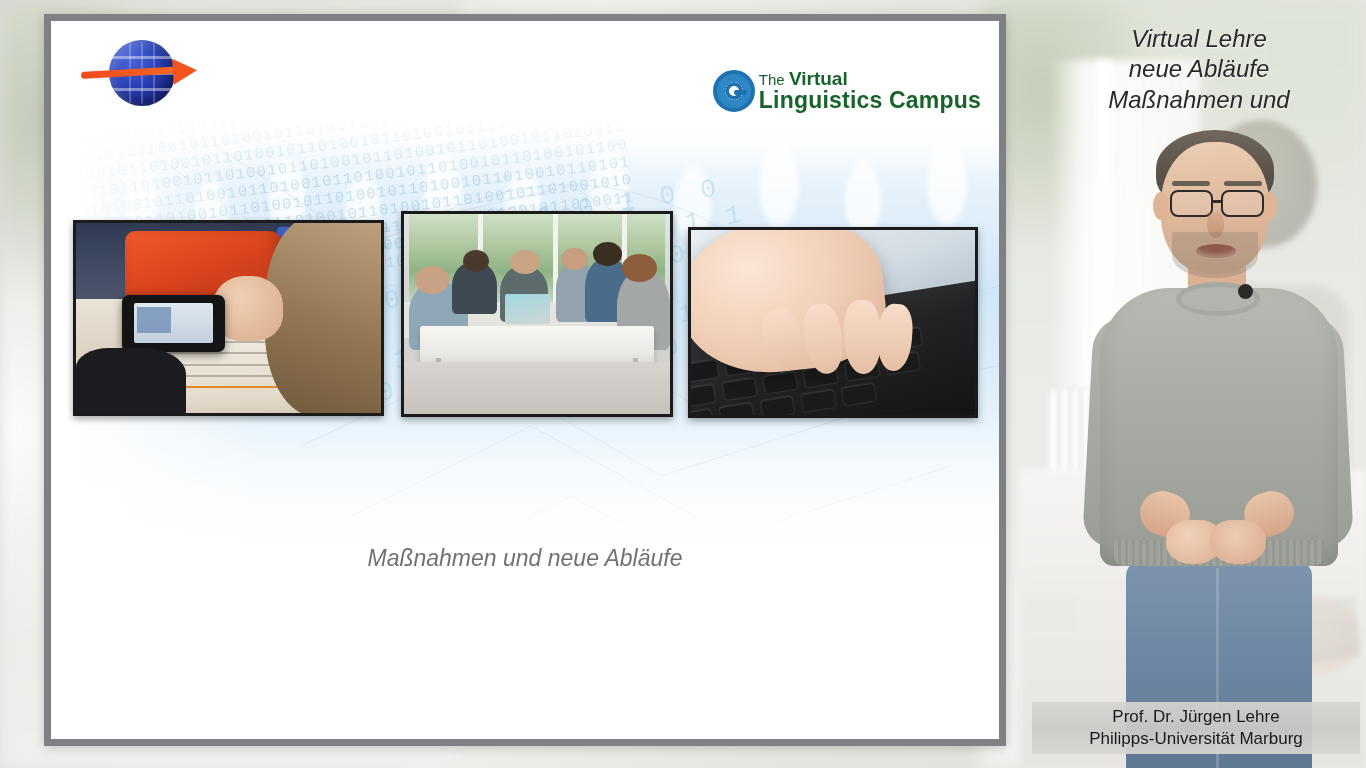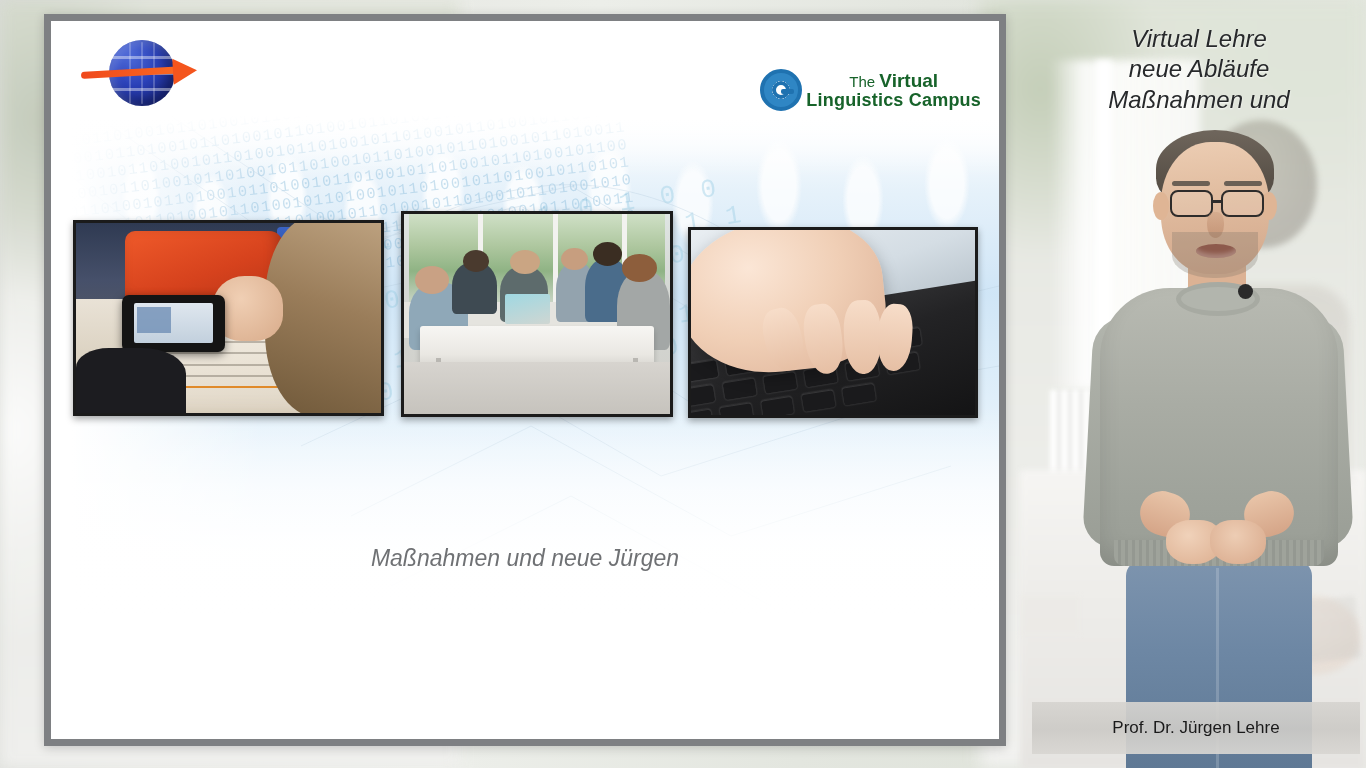--- a/index.html
+++ b/index.html
@@ -102,31 +102,31 @@
   .globe-lat{position:absolute;left:0;right:0;height:3px;background:rgba(255,255,255,.42);border-radius:3px;}
   .globe-lon{position:absolute;top:2px;bottom:2px;width:2px;background:rgba(255,255,255,.22);border-radius:2px;}
   .arrow-shaft{position:absolute;left:0;top:33px;width:104px;height:7px;
     background:linear-gradient(90deg,#f0491c,#fa6a22);border-radius:4px;
     transform:rotate(-3.2deg);}
   .arrow-head{position:absolute;left:92px;top:22px;width:0;height:0;
     border-top:13px solid transparent;border-bottom:13px solid transparent;border-left:24px solid #f4551d;
     transform:rotate(-3.2deg);}
 
   
-  .vlc{position:absolute;right:18px;top:48px;display:flex;align-items:center;gap:4px;text-align:center;}
+  .vlc{position:absolute;right:18px;top:48px;display:flex;align-items:center;gap:4px;}
   .vlc-mark{position:relative;width:42px;height:42px;border-radius:50%;
     border:4px solid #1f72b0;box-sizing:border-box;
     background:radial-gradient(circle at 50% 50%, #ffffff 0 38%, #2f86c4 38% 100%);}
   .vlc-mark::before{content:"";position:absolute;left:8px;top:8px;width:18px;height:18px;border-radius:50%;
     border:4px solid #1f72b0;box-sizing:border-box;background:#fff;}
   .vlc-mark::after{content:"";position:absolute;right:4px;top:16px;width:13px;height:5px;background:#1f72b0;border-radius:2px;}
   .vlc-text{line-height:1.04;}
   .vlc-l1{font-size:15px;color:#17632a;}
   .vlc-l1 b{font-size:19px;font-weight:bold;color:#17632a;}
-  .vlc-l2{font-size:18px;font-weight:bold;color:#17632a;letter-spacing:.2px;}
+  .vlc-l2{font-size:23px;font-weight:bold;color:#17632a;letter-spacing:.2px;}
 
   
   .photos{position:absolute;left:22px;top:190px;width:910px;height:210px;}
   .photo{position:absolute;border:3px solid #1b1b1b;box-sizing:border-box;overflow:hidden;
     box-shadow:0 3px 7px rgba(0,0,0,.35);background:#ccc;}
   .ph1{left:0;top:9px;width:311px;height:196px;}
   .ph2{left:328px;top:0;width:272px;height:206px;}
   .ph3{left:615px;top:16px;width:290px;height:191px;}
 
   
@@ -401,21 +401,21 @@
             <div class="p3-key" style="left:52%;top:64%;width:10%;height:13%"></div>
           </div>
           <div class="p3-hand"></div>
           <div class="p3-finger" style="left:26%;top:42%;width:13%;height:34%;transform:rotate(-14deg)"></div>
           <div class="p3-finger" style="left:40%;top:40%;width:13%;height:38%;transform:rotate(-8deg)"></div>
           <div class="p3-finger" style="left:54%;top:38%;width:13%;height:40%;transform:rotate(-2deg)"></div>
           <div class="p3-finger" style="left:66%;top:40%;width:12%;height:36%;transform:rotate(4deg)"></div>
         </div>
       </div>
 
-      <div class="slide-subtitle">Maßnahmen und neue Jürgen</div>
+      <div class="slide-subtitle">Maßnahmen und neue Abläufe</div>
 
     </div>
   </div>
 
   <div class="presenter">
     <div class="pr-arm-l"></div>
     <div class="pr-arm-r"></div>
     <div class="pr-jeans"></div>
     <div class="pr-jeans-seam"></div>
     <div class="pr-neck"></div>
@@ -442,15 +442,16 @@
   </div>
 
   <div class="overlay-title">
     <div>Virtual Lehre</div>
     <div>neue Abläufe</div>
     <div>Maßnahmen und</div>
   </div>
 
   <div class="caption">
     <div>Prof. Dr. Jürgen Lehre</div>
+    <div>Philipps-Universität Marburg</div>
   </div>
 
 </div>
 
 </body></html>

